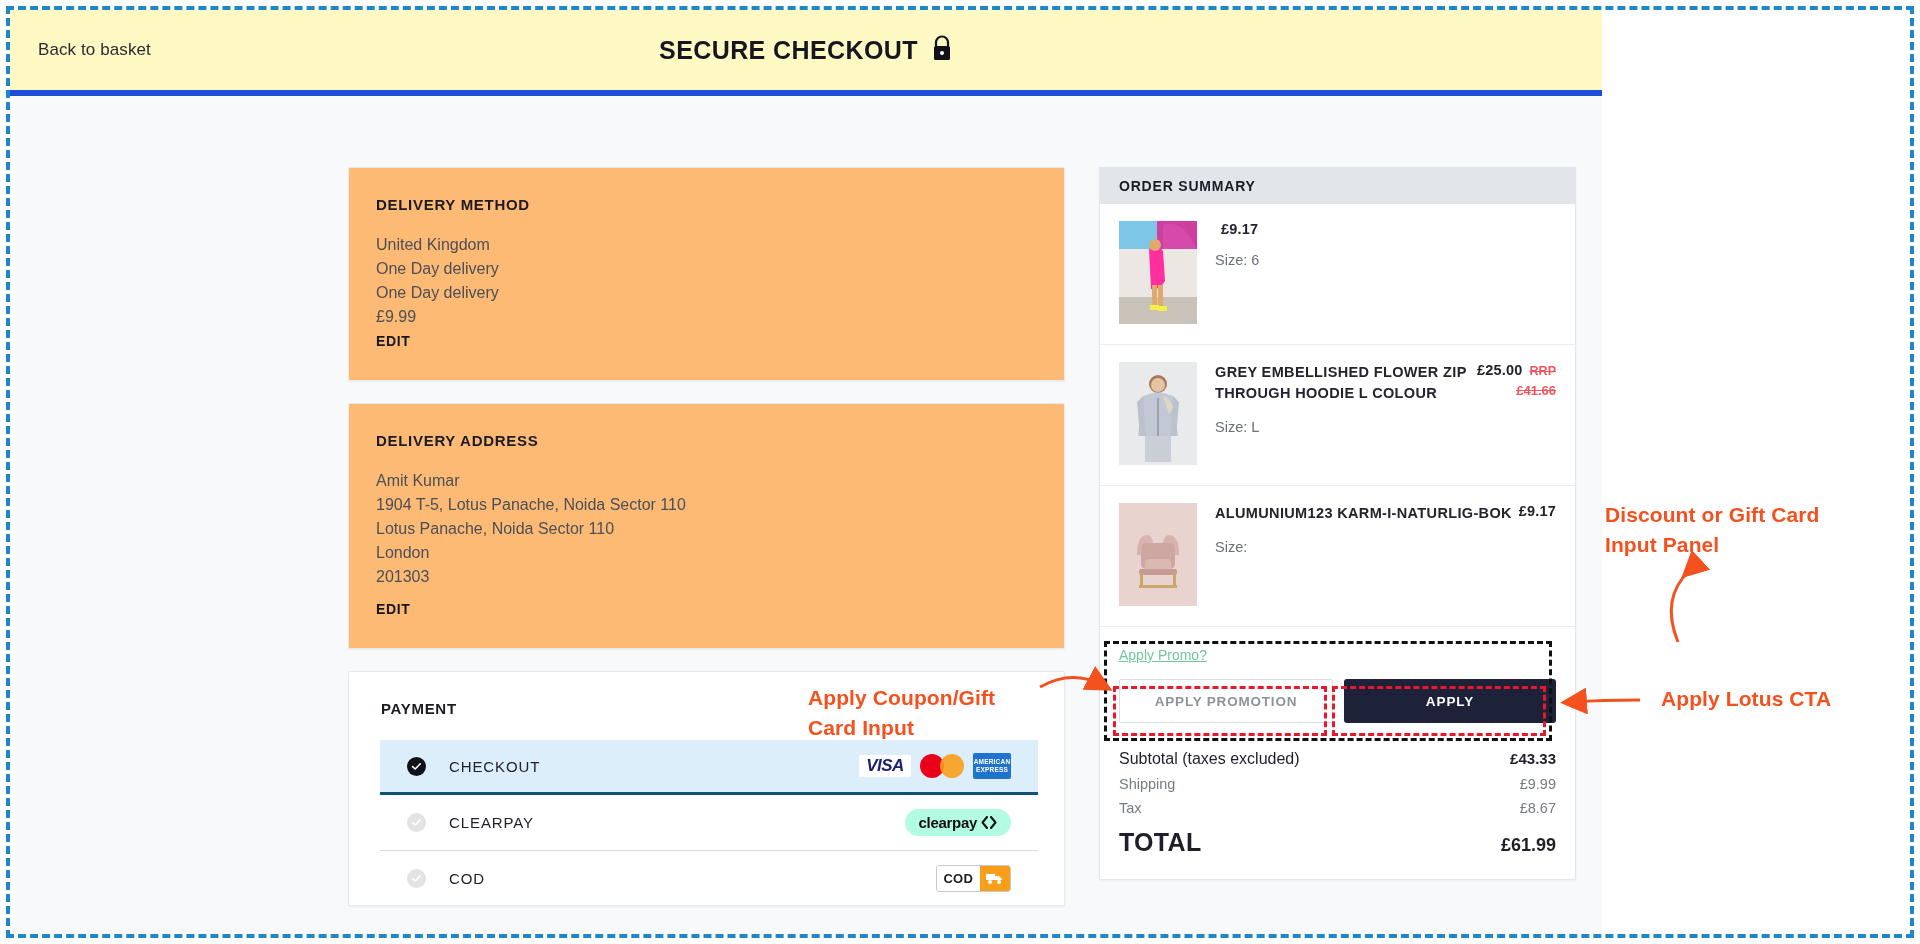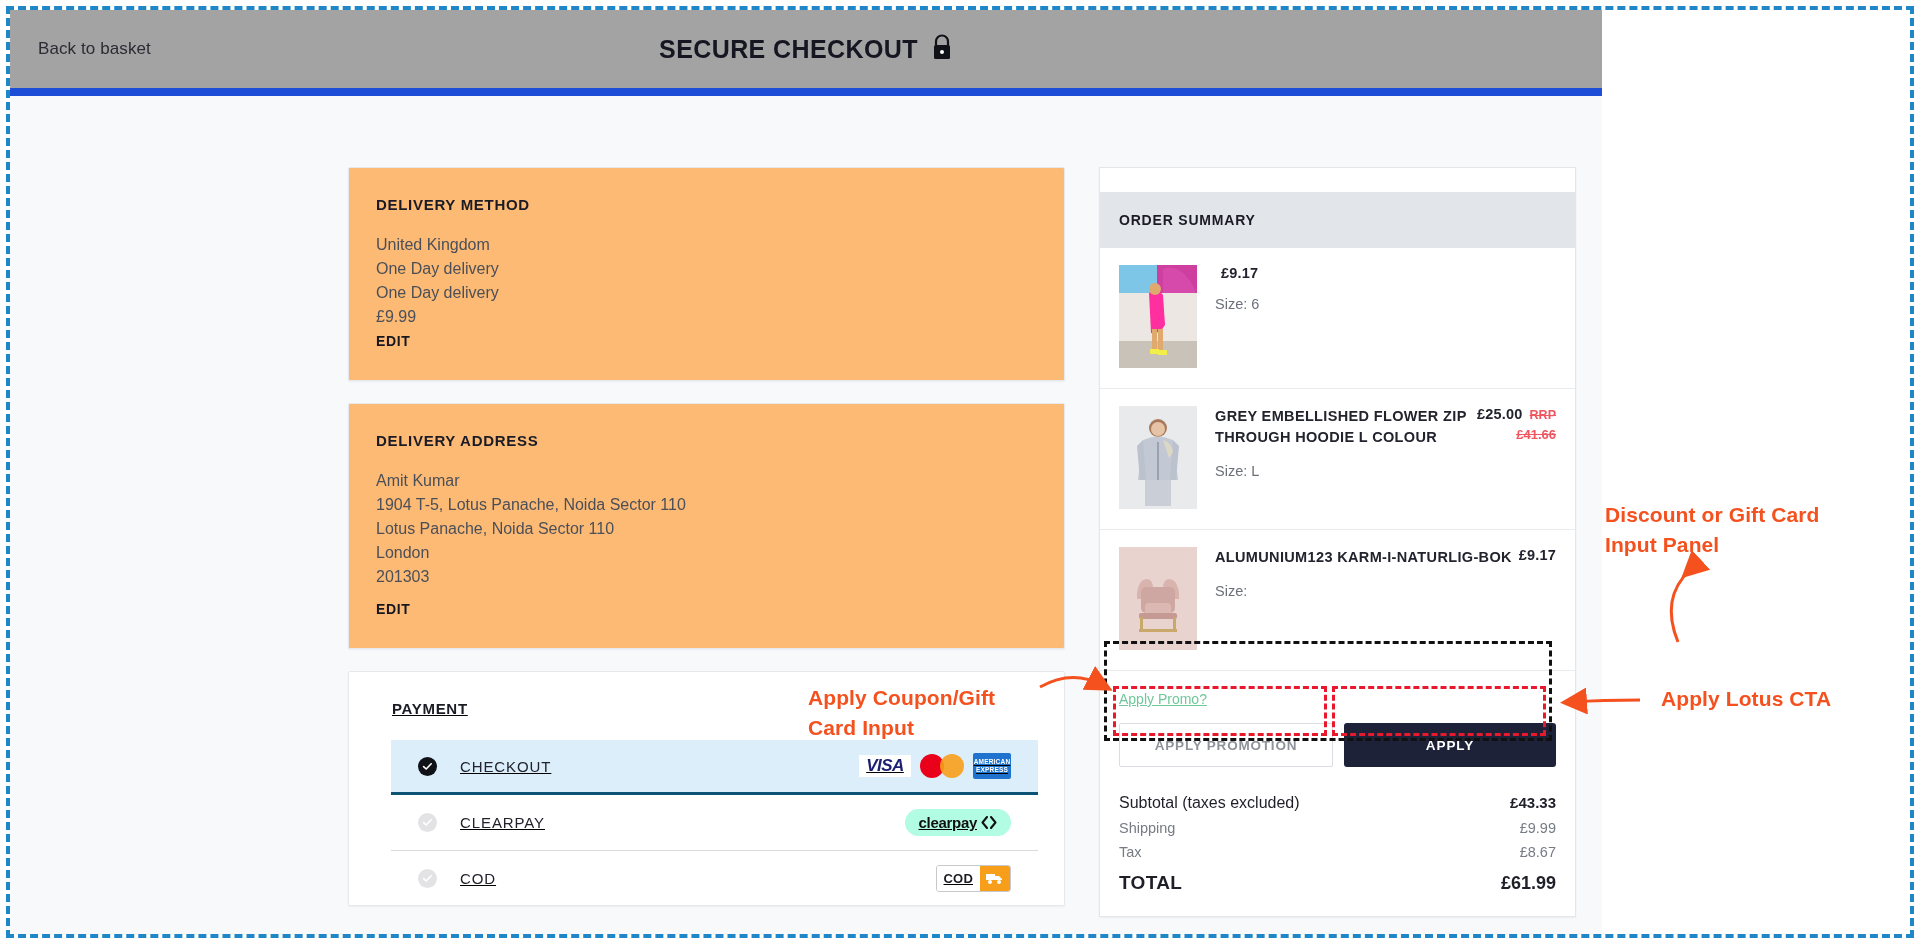--- a/index.html
+++ b/index.html
@@ -24,22 +24,22 @@
     pointer-events: none;
     z-index: 50;
   }
 
   
   .site-header {
     position: absolute;
     left: 10px; top: 10px;
     width: 1592px;
     height: 86px;
-    background: #a3a3a3;
-    border-bottom: 8px solid #1d4ed8;
+    background: #fef9c3;
+    border-bottom: 6px solid #1d4ed8;
     display: flex;
     align-items: center;
   }
   .back-to-basket {
     position: absolute;
     left: 28px;
     font-size: 17px;
     color: #2b2b33;
     letter-spacing: .1px;
     cursor: pointer;
@@ -110,22 +110,21 @@
     cursor: pointer;
   }
   .edit-link.tight { margin-top: 4px; }
 
   
   .payment-card {
     background: #ffffff;
     border: 1px solid #e6e9ed;
     border-radius: 2px;
     box-shadow: 0 1px 2px rgba(20,30,50,.05);
-    padding: 28px 0 0 16px;
-    text-decoration: underline;
+    padding: 28px 0 0 5px;
   }
   .payment-card .card-title { padding-left: 27px; margin-bottom: 23px; }
 
   .pay-row {
     display: flex;
     align-items: center;
     height: 55px;
     padding: 0 27px;
     margin: 0 26px;
     cursor: pointer;
@@ -210,26 +209,25 @@
   }
 
   
   .summary {
     background: #ffffff;
     border: 1px solid #e4e7ea;
     box-shadow: 0 1px 2px rgba(20,30,50,.05);
   }
   .summary-head {
     background: #e2e5e9;
-    padding: 20px 19px;
+    padding: 10px 19px;
     font-size: 14px;
     font-weight: 700;
     letter-spacing: .8px;
     color: #1b1b26;
-    margin-top: 24px;
   }
   .line-item {
     display: flex;
     gap: 18px;
     padding: 17px 19px 20px 19px;
     border-bottom: 1px solid #e9ecef;
   }
   .thumb {
     width: 78px; height: 103px;
     flex: 0 0 auto;
@@ -323,21 +321,21 @@
   .totals { padding: 4px 19px 18px 19px; }
   .tot-row {
     display: flex; justify-content: space-between; align-items: baseline;
     padding: 4px 0;
   }
   .tot-row .lbl { font-size: 16px; color: #1f1f29; }
   .tot-row .val { font-size: 15px; color: #1f1f29; font-weight: 700; }
   .tot-row.muted .lbl { color: #777b84; font-size: 14.5px; }
   .tot-row.muted .val { color: #777b84; font-weight: 400; font-size: 14.5px; }
   .tot-row.grand { padding-top: 8px; }
-  .tot-row.grand .lbl { font-size: 19px; font-weight: 700; letter-spacing: .3px; }
+  .tot-row.grand .lbl { font-size: 25px; font-weight: 700; letter-spacing: .3px; }
   .tot-row.grand .val { font-size: 18px; font-weight: 700; }
 
   
   .ann-text {
     position: absolute;
     color: #f4511e;
     font-weight: 700;
     font-size: 21px;
     line-height: 30px;
     letter-spacing: .1px;

